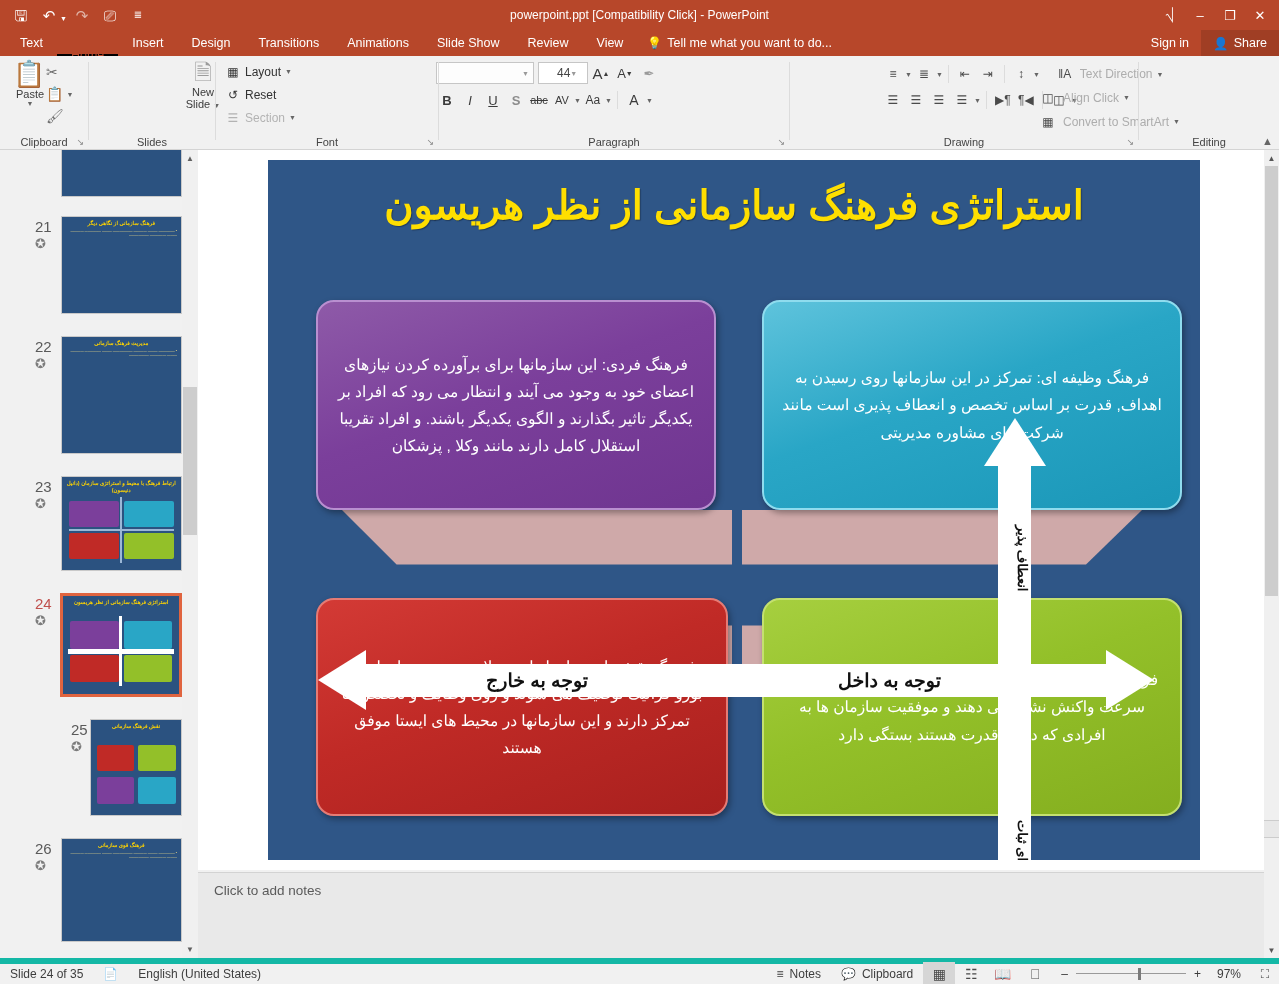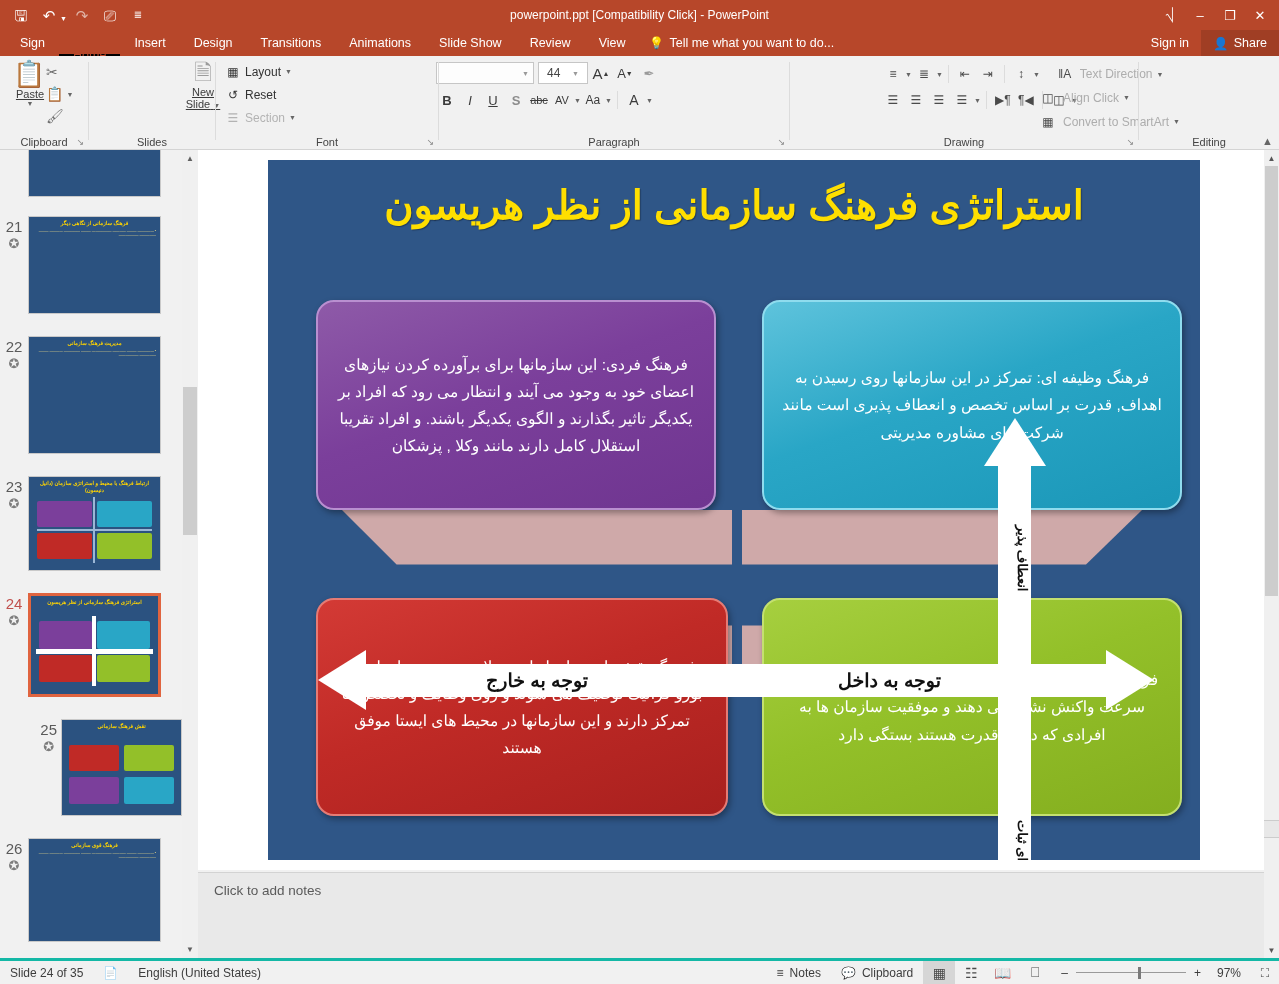--- a/index.html
+++ b/index.html
@@ -63,21 +63,21 @@
   .grp-title {
     position: absolute; bottom: 2px; left: 0; width: 100%;
     text-align: center; font-size: 11px; color: #444;
   }
   .grp-div { position: absolute; top: 6px; width: 1px; height: 78px; background: #dcdcdc; }
   .dlg { position: absolute; bottom: 3px; right: 4px; font-size: 9px; color: #888; }
 
   
   .paste { position: absolute; left: 6px; top: 4px; width: 48px; text-align: center; }
   .paste-ico { font-size: 26px; line-height: 28px; color: #c8a35a; }
-  .mini-lbl { font-size: 11px; color: #3b3b3b; text-decoration: underline; }
+  .mini-lbl { font-size: 11px; color: #3b3b3b; }
   .tiny-caret { font-size: 7px; color: #666; }
   .cb-small { position: absolute; left: 46px; top: 5px; width: 34px; }
   .cb-small .row { height: 22px; display: flex; align-items: center; gap: 3px; font-size: 14px; color: #6d6d6d; }
 
   
   .newslide { position: absolute; left: 92px; top: 4px; width: 44px; text-align: center; }
   .ns-ico { font-size: 22px; line-height: 26px; color: #9b9b9b; }
   .slides-cmds { position: absolute; left: 136px; top: 4px; }
   .cmd { display: flex; align-items: center; gap: 4px; height: 23px; font-size: 12px; color: #333; white-space: nowrap; }
   .cmd.dis { color: #b3b3b3; }
@@ -85,42 +85,42 @@
 
   
   .fontbox { position: absolute; left: 220px; top: 6px; }
   .ff {
     width: 98px; height: 22px; border: 1px solid #c6c6c6; background: #fdfdfd;
     display: inline-flex; align-items: center; padding: 0 4px; font-size: 11px;
   }
   .ff .cv { margin-left: auto; font-size: 7px; color: #999; }
   .fs {
     width: 50px; height: 22px; border: 1px solid #c6c6c6; background: #fff; margin-left: 2px;
-    display: inline-flex; align-items: center; padding: 0 8px; font-size: 12px; color: #444;
+    display: inline-flex; align-items: center; padding: 0 18px; font-size: 12px; color: #444;
   }
   .fs .cv { margin-left: auto; font-size: 7px; color: #999; }
   .fbtn { display:inline-flex; align-items:center; justify-content:center; height: 22px; min-width: 22px; font-size: 13px; color: #3b3b3b; }
   .fsize-row { display: flex; align-items: center; gap: 2px; }
   .ftool-row { display: flex; align-items: center; gap: 1px; margin-top: 5px; }
   .vsep { width: 1px; height: 18px; background: #dcdcdc; margin: 0 4px; }
 
   
   .para { position: absolute; left: 443px; top: 6px; }
   .prow { display: flex; align-items: center; gap: 1px; height: 24px; }
   .pbtn { display:inline-flex; align-items:center; justify-content:center; min-width: 22px; height: 22px; font-size: 12px; color: #4a4a4a; }
   .pcmd { display:flex; align-items:center; gap:4px; font-size:12px; color:#adadad; height:23px; white-space:nowrap; }
   .collapse { position: absolute; right: 6px; bottom: 2px; font-size: 11px; color: #666; }
 
   
   .thumbpane {
     position: absolute; left: 0; top: 150px; width: 182px; height: 808px;
     background: #f1f1f1; overflow: hidden;
   }
   .thumb-row { position: absolute; left: 0; width: 182px; display: flex; }
-  .thumb-num { width: 28px; text-align: center; font-size: 15px; color: #5a5a5a; padding-top: 2px; }
+  .thumb-num { width: 28px; font-size: 15px; color: #5a5a5a; padding-top: 2px; margin-left: 35px; }
   .thumb-num .star { display: block; font-size: 13px; color: #7c7c7c; margin-top: 1px; }
   .thumb-num.sel { color: #c0504d; }
   .slide-mini {
     width: 133px; border: 1px solid #c9c9c9; background: #2b5280;
     position: relative; overflow: hidden;
   }
   .slide-mini.sel { border: 3px solid #e0643f; }
   .mini-title {
     color: #ffd400; font-size: 5.4px; text-align: center; padding: 3px 4px 1px;
     font-weight: bold; line-height: 1.25; direction: rtl;
@@ -188,21 +188,21 @@
   .notes-text { position: absolute; left: 16px; top: 10px; font-size: 13.5px; color: #5a5a5a; }
 
   .vscroll { position: absolute; right: 0; top: 150px; width: 15px; height: 808px; background: #f0f0f0; }
   .vs-btn { width: 15px; height: 16px; display:flex;align-items:center;justify-content:center;font-size:8px;color:#555; }
   .vs-thumb { position:absolute; left:1px; top:16px; width:13px; height:430px; background:#cdcdcd; }
   .vs-split { position:absolute; left:0; bottom:120px; width:15px; height:18px; background:#e8e8e8; border-top:1px solid #ccc;border-bottom:1px solid #ccc;}
 
   
   .status {
     position: absolute; left: 0; bottom: 0; width: 1279px; height: 26px;
-    background: #f1f1f1; border-top: 3px solid #14b8a6;
+    background: #f1f1f1; border-top: 6px solid #14b8a6;
     display: flex; align-items: center; font-size: 12px; color: #3d3d3d;
   }
   .st-item { padding: 0 10px; display:flex; align-items:center; gap:6px; height:26px; }
   .st-right { margin-left: auto; display: flex; align-items: center; height: 26px; }
   .view-btn { width: 32px; height: 24px; display:flex;align-items:center;justify-content:center; font-size:14px; color:#4a4a4a;}
   .view-btn.on { background: #d6d6d6; }
   .zoomctl { display:flex; align-items:center; gap:8px; padding: 0 10px; }
   .zline { position: relative; width: 110px; height: 12px; }
   .zline::before { content:""; position:absolute; left:0; top:5px; width:110px; height:1px; background:#9a9a9a; }
   .zhandle { position:absolute; left:62px; top:0; width:3px; height:12px; background:#7a7a7a; }
@@ -227,21 +227,21 @@
     <div class="win-ctrls">
       <div class="win-ctrl">⎷</div>
       <div class="win-ctrl">–</div>
       <div class="win-ctrl">❐</div>
       <div class="win-ctrl">✕</div>
     </div>
   </div>
 
   <div class="tabbar">
     <div class="tabs">
-      <div class="tab">Sign</div>
+      <div class="tab">Text</div>
       <div class="tab active">Home</div>
       <div class="tab">Insert</div>
       <div class="tab">Design</div>
       <div class="tab">Transitions</div>
       <div class="tab">Animations</div>
       <div class="tab">Slide Show</div>
       <div class="tab">Review</div>
       <div class="tab">View</div>
       <div class="tellme">
         <span class="bulb">💡</span>

